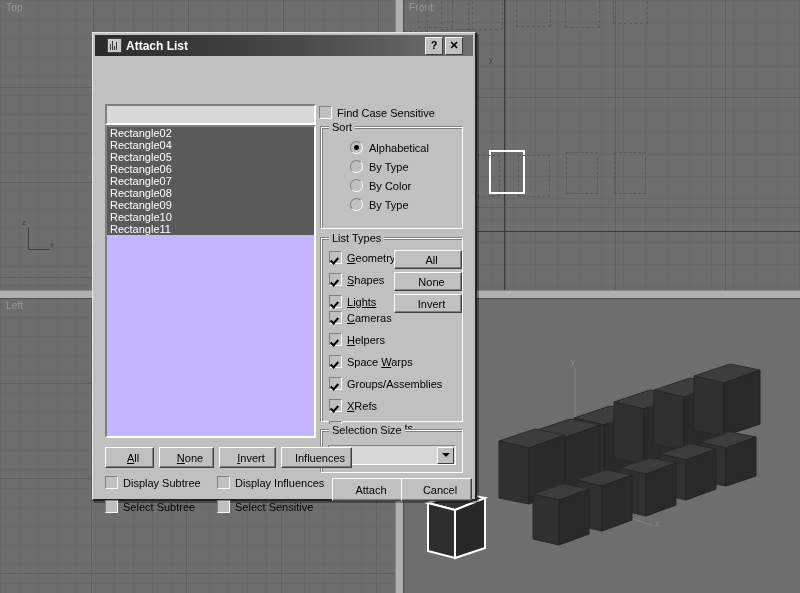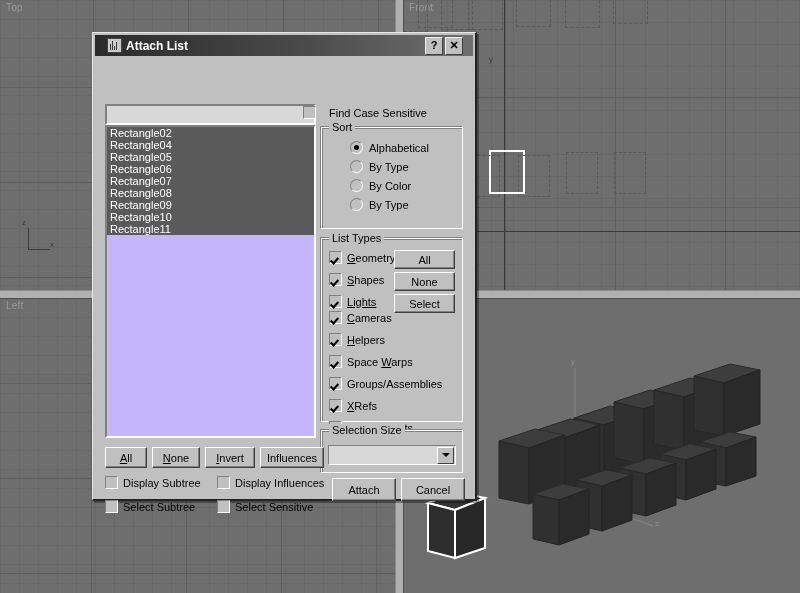--- a/index.html
+++ b/index.html
@@ -88,21 +88,21 @@
          box-shadow:inset 1px 1px 0 #808080, -1px -1px 0 #808080;}
   .group>.glabel{position:absolute;left:7px;top:-7px;background:#c0c0c0;
                  padding:0 3px;font-size:11px;color:#000;white-space:nowrap;}
 
   .btn{background:#c0c0c0;font-size:11px;color:#000;text-align:center;
        cursor:pointer;
        border-top:1px solid #ffffff;border-left:1px solid #ffffff;
        border-right:1px solid #404040;border-bottom:1px solid #404040;
        box-shadow:inset -1px -1px 0 #808080;
        font-family:"Liberation Sans",sans-serif;
-       display:flex;align-items:center;justify-content:center;}
+       display:flex;align-items:center;justify-content:center;padding-left:7px;}
 
   .u{text-decoration:underline;}
 
   #sel-combo{position:absolute;background:#d8d8d8;display:flex;align-items:center;}
   #sel-combo .val{flex:1 1 auto;font-size:11px;padding-left:3px;}
   #sel-combo .arrow{width:15px;height:15px;background:#c0c0c0;margin:1px;
         border-top:1px solid #ffffff;border-left:1px solid #ffffff;
         border-right:1px solid #404040;border-bottom:1px solid #404040;
         display:flex;align-items:center;justify-content:center;flex:0 0 auto;}
   .tri-down{width:0;height:0;border-left:4px solid transparent;
@@ -261,21 +261,21 @@
             <div class="li selected">Rectangle05</div>
             <div class="li selected">Rectangle06</div>
             <div class="li selected">Rectangle07</div>
             <div class="li selected">Rectangle08</div>
             <div class="li selected">Rectangle09</div>
             <div class="li selected">Rectangle10</div>
             <div class="li selected">Rectangle11</div>
           </div>
       </div>
 
-      <div class="chk" style="position:absolute;left:210px;top:48px;gap:8px;">
+      <div class="chk" style="position:absolute;left:226px;top:48px;">
         <span class="chkbox"></span>
         <span>Find Case Sensitive</span>
       </div>
 
       <div class="group" style="left:228px;top:69px;width:140px;height:100px;">
         <span class="glabel">Sort</span>
         <div id="sort-options" style="position:absolute;left:28px;top:13px;">
             <div class="chk" style="margin-bottom: 6px;">
               <span class="radio on"></span>
               <span>Alphabetical</span>
@@ -331,21 +331,21 @@
               <span><span class="u">X</span>Refs</span>
             </div>
             <div class="chk" style="margin-bottom: 9px;">
               <span class="chkbox on"></span>
               <span><span class="u">B</span>one Objects</span>
             </div>
           </div>
         <div id="list-types-buttons" style="position:absolute;left:72px;top:11px;">
             <div class="btn" style="width: 59px; height: 17px; margin-bottom: 3px;">All</div>
             <div class="btn" style="width: 59px; height: 17px; margin-bottom: 3px;">None</div>
-            <div class="btn" style="width: 59px; height: 17px; margin-bottom: 3px;">Select</div>
+            <div class="btn" style="width: 59px; height: 17px; margin-bottom: 3px;">Invert</div>
           </div>
       </div>
 
       <div class="group" style="left:228px;top:372px;width:140px;height:41px;">
         <span class="glabel">Selection Size</span>
         <div id="sel-combo" class="sunken" style="left:6px;top:14px;width:126px;height:18px;">
           <span class="val"></span>
           <span class="arrow">
               <span class="tri-down"></span>
             </span>

